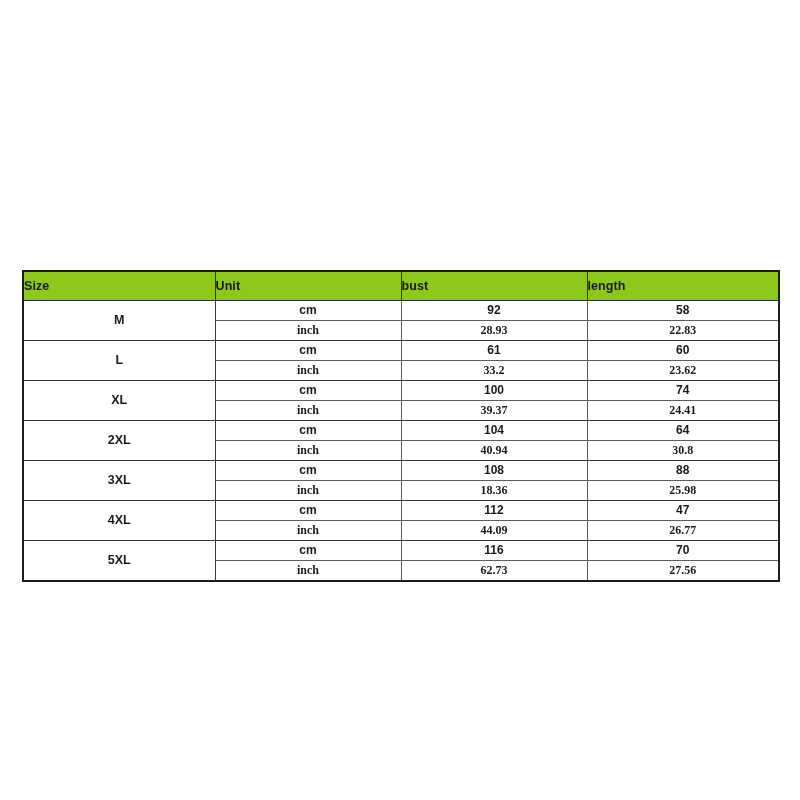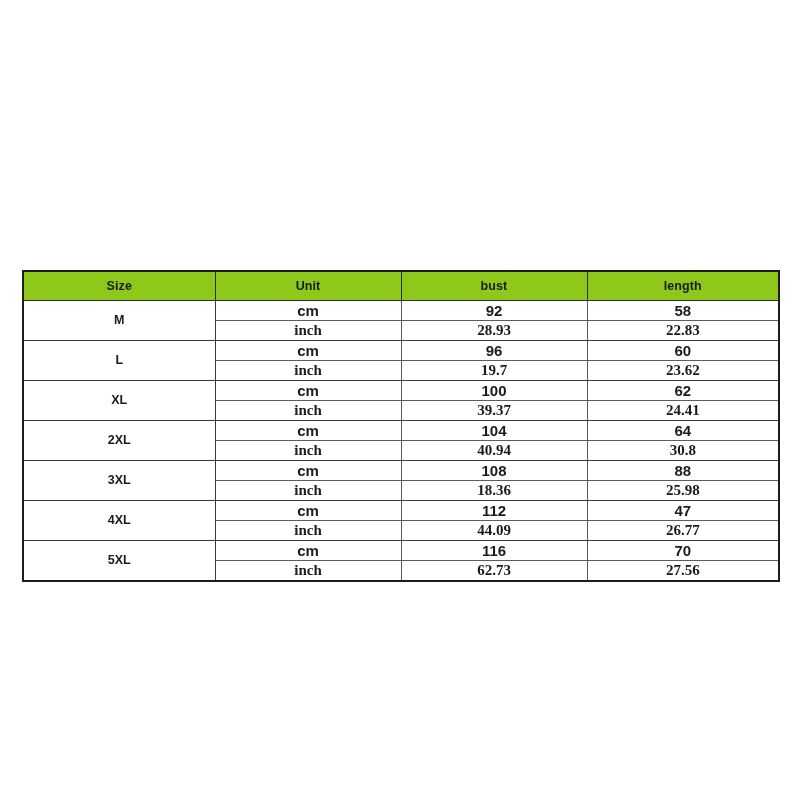--- a/index.html
+++ b/index.html
@@ -35,29 +35,29 @@
   #size-chart-table col.col-length { width: 192px; }
 
   thead th {
     background: #8dc81a;
     color: #1b1b1b;
     font-weight: bold;
     font-size: 12.5px;
     height: 28px;
     line-height: 28px;
     padding: 0;
-    text-align: center;
+    text-align: left;
     border-right: 1px solid #2e2e2e;
     border-bottom: 1px solid #2e2e2e;
     letter-spacing: 0.1px;
   }
   thead th:last-child { border-right: none; }
 
   tbody td {
-    font-size: 15px;
+    font-size: 12px;
     font-weight: bold;
     color: #1b1b1b;
     text-align: center;
     height: 19px;
     line-height: 19px;
     padding: 0;
     background: #ffffff;
     border-right: 1px solid #5d5d5d;
     border-bottom: 1px solid #5d5d5d;
     vertical-align: middle;
@@ -102,33 +102,33 @@
           <td>58</td>
         </tr>
         <tr class="group-end">
           <td>inch</td>
           <td>28.93</td>
           <td>22.83</td>
         </tr>
         <tr>
           <td class="size-cell" rowspan="2">L</td>
           <td>cm</td>
-          <td>96</td>
+          <td>61</td>
           <td>60</td>
         </tr>
         <tr class="group-end">
           <td>inch</td>
-          <td>19.7</td>
+          <td>33.2</td>
           <td>23.62</td>
         </tr>
         <tr>
           <td class="size-cell" rowspan="2">XL</td>
           <td>cm</td>
           <td>100</td>
-          <td>62</td>
+          <td>74</td>
         </tr>
         <tr class="group-end">
           <td>inch</td>
           <td>39.37</td>
           <td>24.41</td>
         </tr>
         <tr>
           <td class="size-cell" rowspan="2">2XL</td>
           <td>cm</td>
           <td>104</td>

